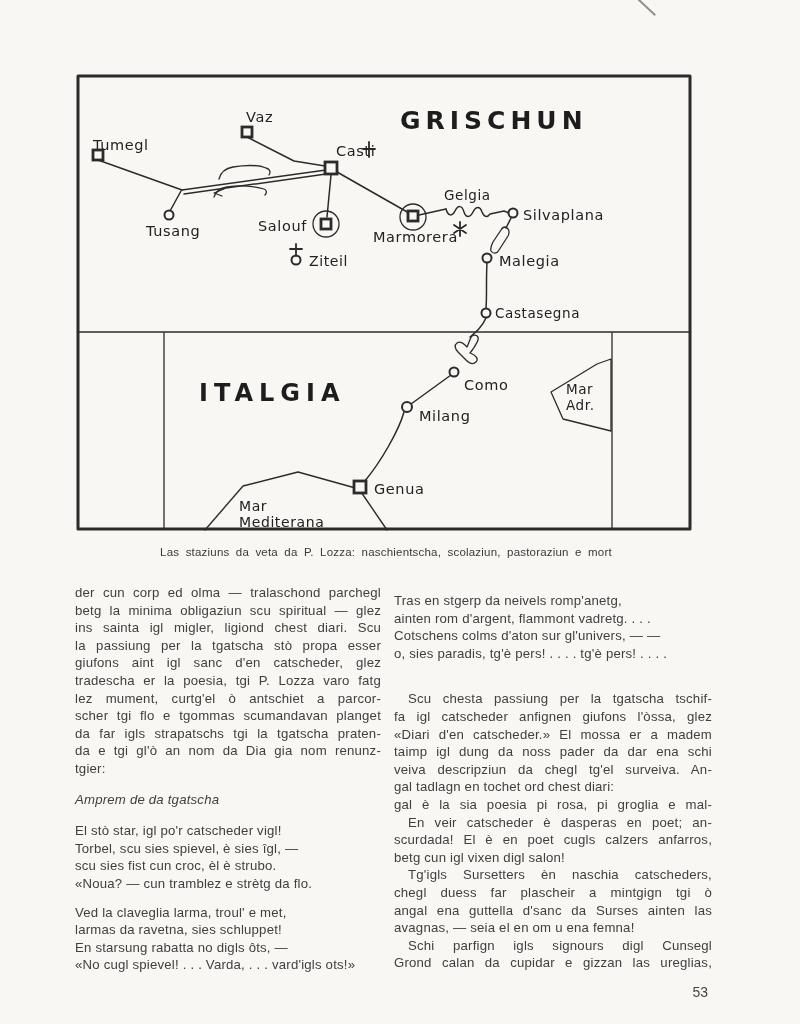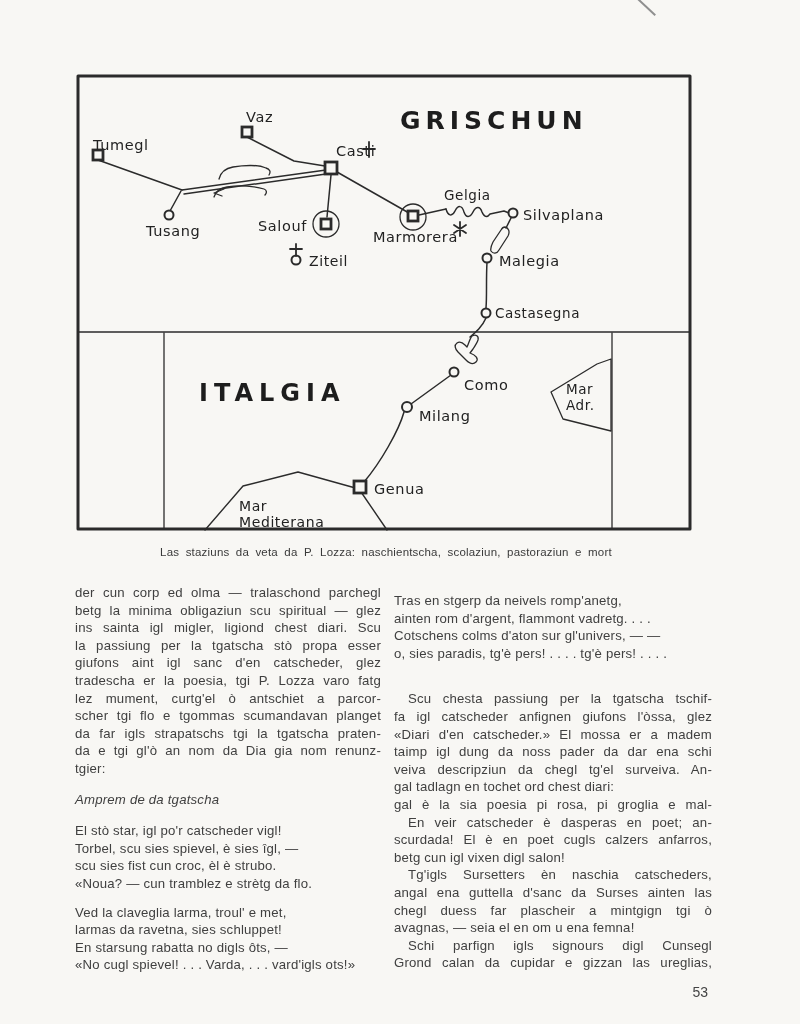--- a/index.html
+++ b/index.html
@@ -172,22 +172,22 @@
         <div class="tline just">fa igl catscheder anfignen giufons l'òssa, glez</div>
         <div class="tline just">«Diari d'en catscheder.» El mossa er a madem</div>
         <div class="tline just">taimp igl dung da noss pader da dar ena schi</div>
         <div class="tline just">veiva descripziun da chegl tg'el surveiva. An-</div>
         <div class="tline">gal tadlagn en tochet ord chest diari:</div>
         <div class="tline just">gal è la sia poesia pi rosa, pi groglia e mal-</div>
         <div class="tline just ind">En veir catscheder è dasperas en poet; an-</div>
         <div class="tline just">scurdada! El è en poet cugls calzers anfarros,</div>
         <div class="tline">betg cun igl vixen digl salon!</div>
         <div class="tline just ind">Tg'igls Sursetters èn naschia catscheders,</div>
+        <div class="tline just">chegl duess far plascheir a mintgign tgi ò</div>
         <div class="tline just">angal ena guttella d'sanc da Surses ainten las</div>
-        <div class="tline just">chegl duess far plascheir a mintgign tgi ò</div>
         <div class="tline">avagnas, — seia el en om u ena femna!</div>
         <div class="tline just ind">Schi parfign igls signours digl Cunsegl</div>
         <div class="tline just">Grond calan da cupidar e gizzan las ureglias,</div>
       </div>
   </div>
 
   <div class="pagenum">53</div>
 
 </div>
 

